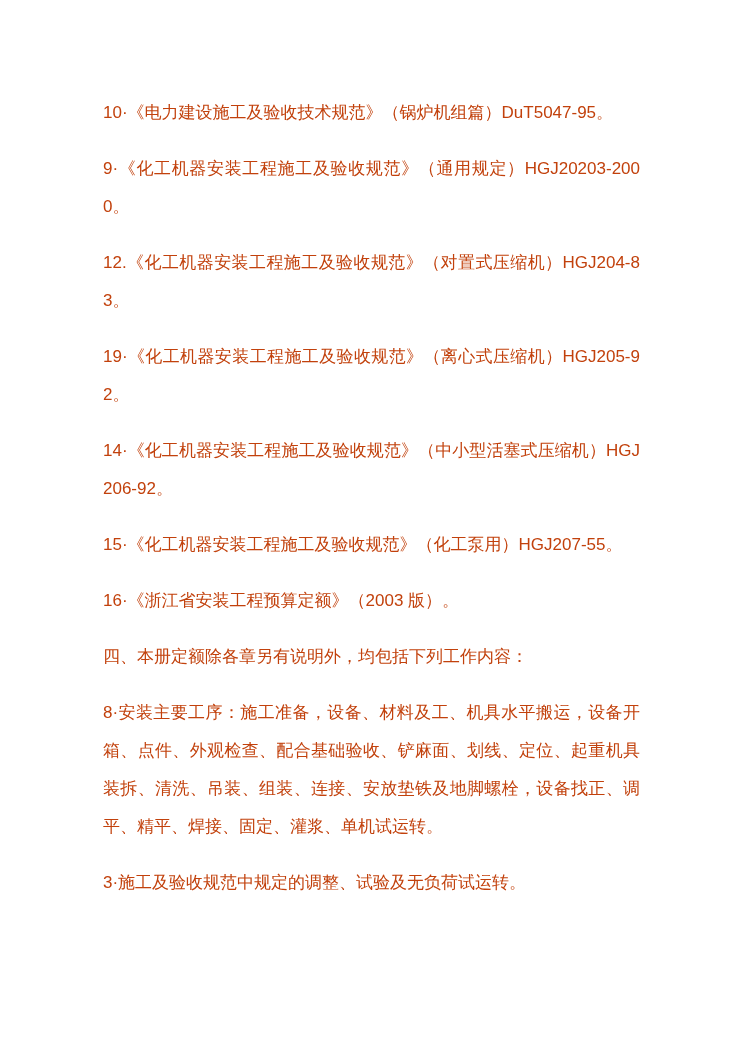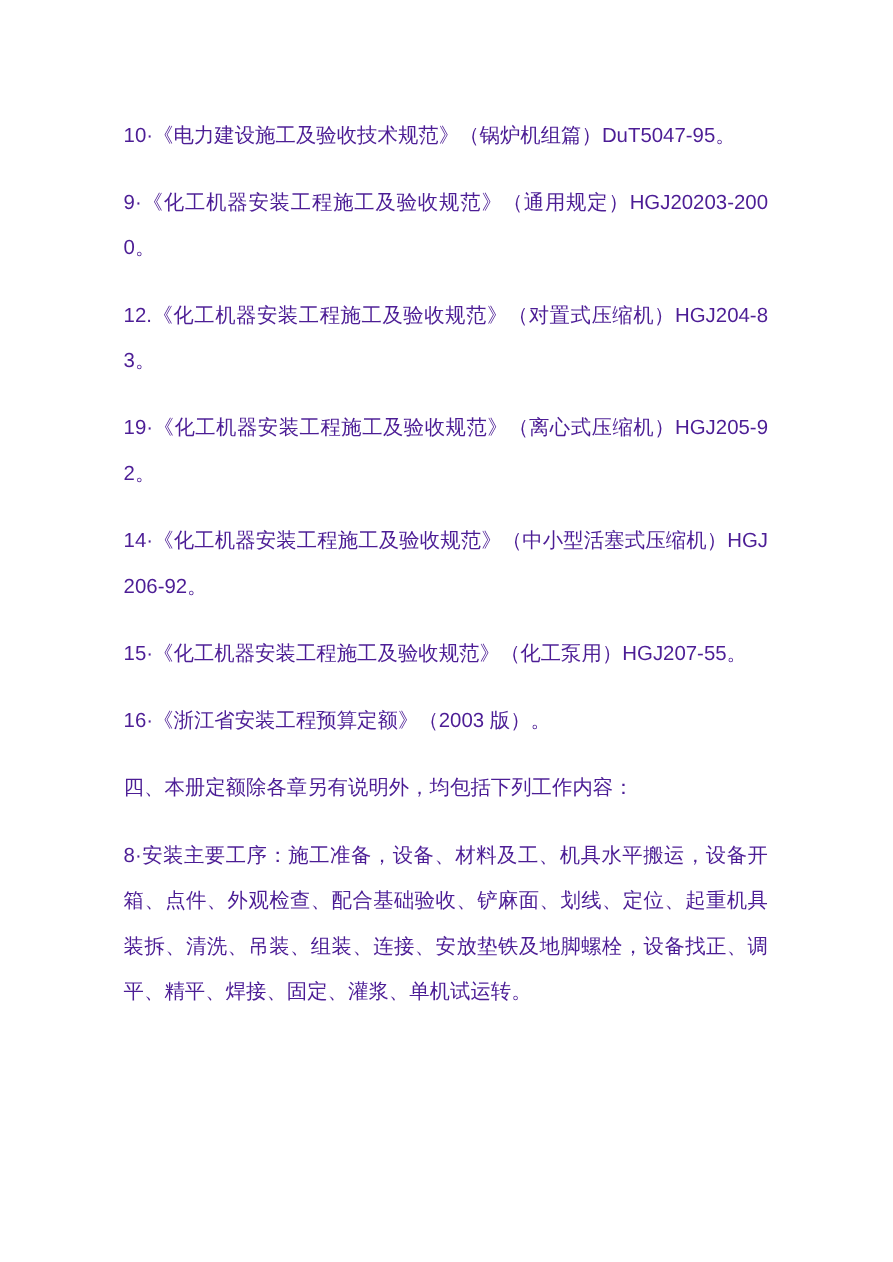--- a/index.html
+++ b/index.html
@@ -18,33 +18,34 @@
   .content {
     position: absolute;
     left: 103px;
     top: 94px;
     width: 537px;
   }
   .para {
     margin: 0 0 18px 0;
     font-size: 17px;
     line-height: 38px;
-    color: #4c1d95;
+    color: #c2410c;
     text-align: justify;
     word-break: break-all;
   }
 </style>
 </head>
 <body>
 
 <div class="page">
   <div class="content">
     <p class="para">10·《电力建设施工及验收技术规范》（锅炉机组篇）DuT5047-95。</p>
     <p class="para">9·《化工机器安装工程施工及验收规范》（通用规定）HGJ20203-2000。</p>
     <p class="para">12.《化工机器安装工程施工及验收规范》（对置式压缩机）HGJ204-83。</p>
     <p class="para">19·《化工机器安装工程施工及验收规范》（离心式压缩机）HGJ205-92。</p>
     <p class="para">14·《化工机器安装工程施工及验收规范》（中小型活塞式压缩机）HGJ206-92。</p>
     <p class="para">15·《化工机器安装工程施工及验收规范》（化工泵用）HGJ207-55。</p>
     <p class="para">16·《浙江省安装工程预算定额》（2003 版）。</p>
     <p class="para">四、本册定额除各章另有说明外，均包括下列工作内容：</p>
     <p class="para">8·安装主要工序：施工准备，设备、材料及工、机具水平搬运，设备开箱、点件、外观检查、配合基础验收、铲麻面、划线、定位、起重机具装拆、清洗、吊装、组装、连接、安放垫铁及地脚螺栓，设备找正、调平、精平、焊接、固定、灌浆、单机试运转。</p>
+    <p class="para">3·施工及验收规范中规定的调整、试验及无负荷试运转。</p>
   </div>
 </div>
 
 </body></html>

